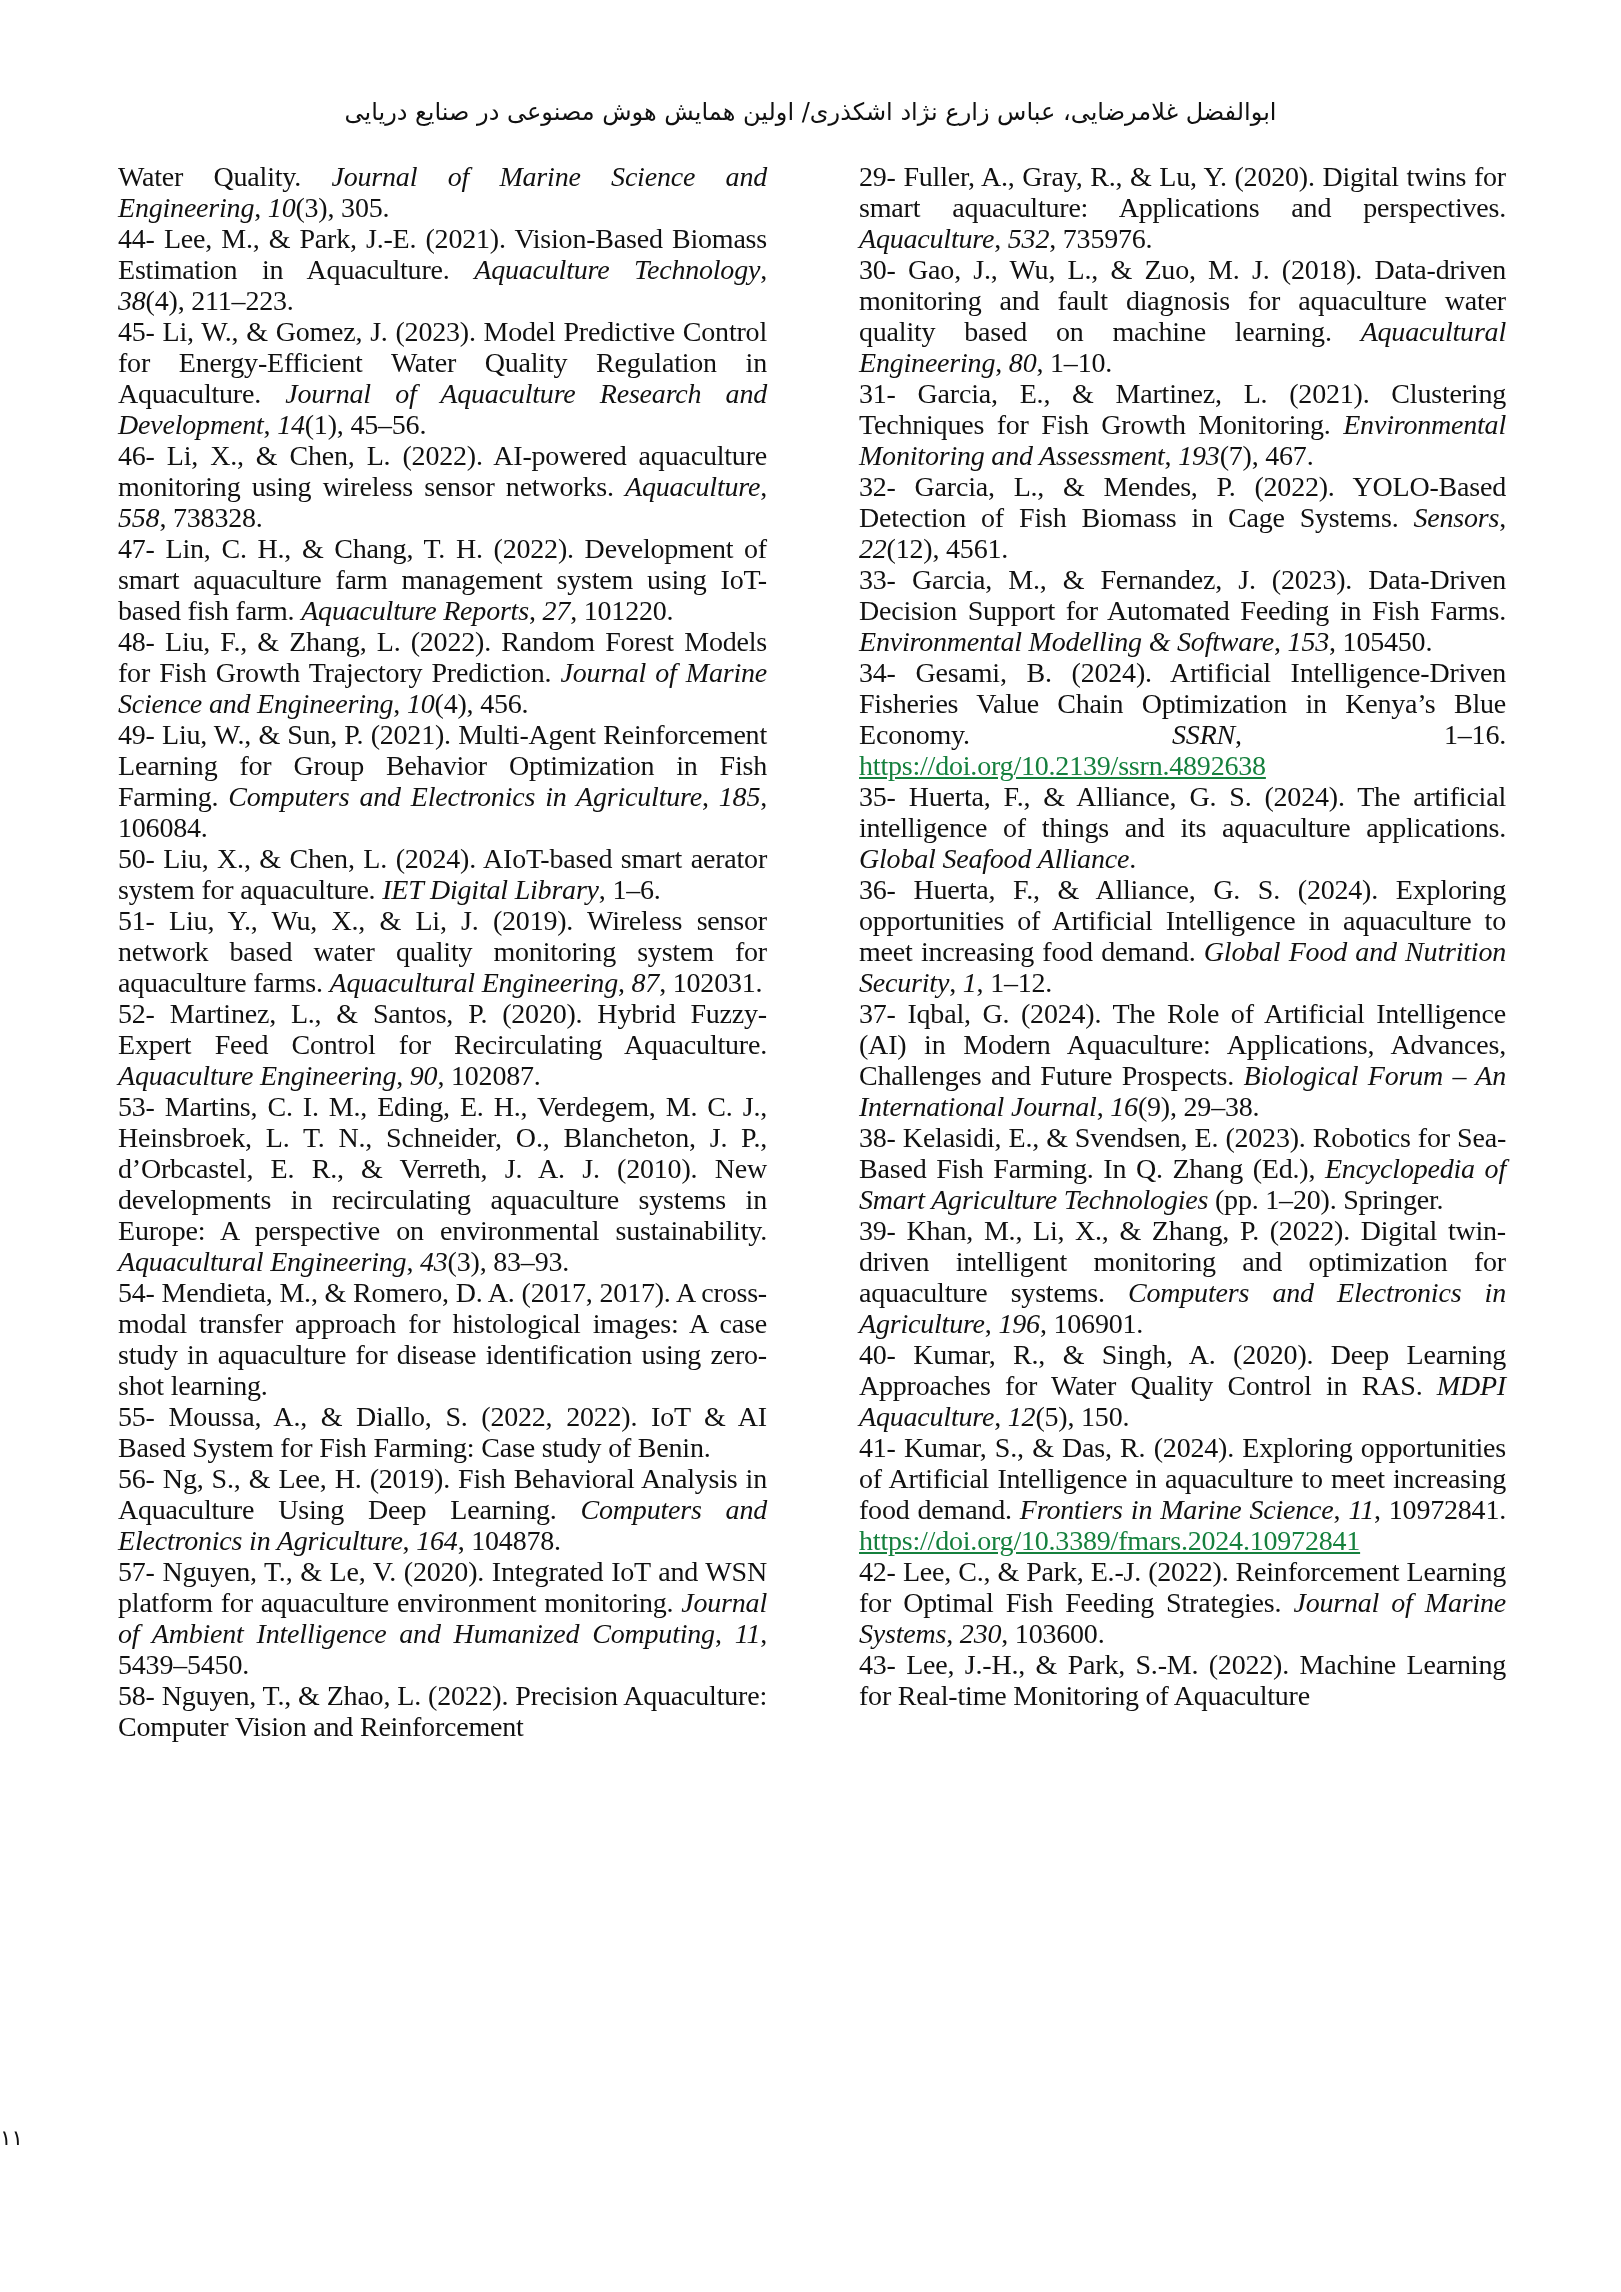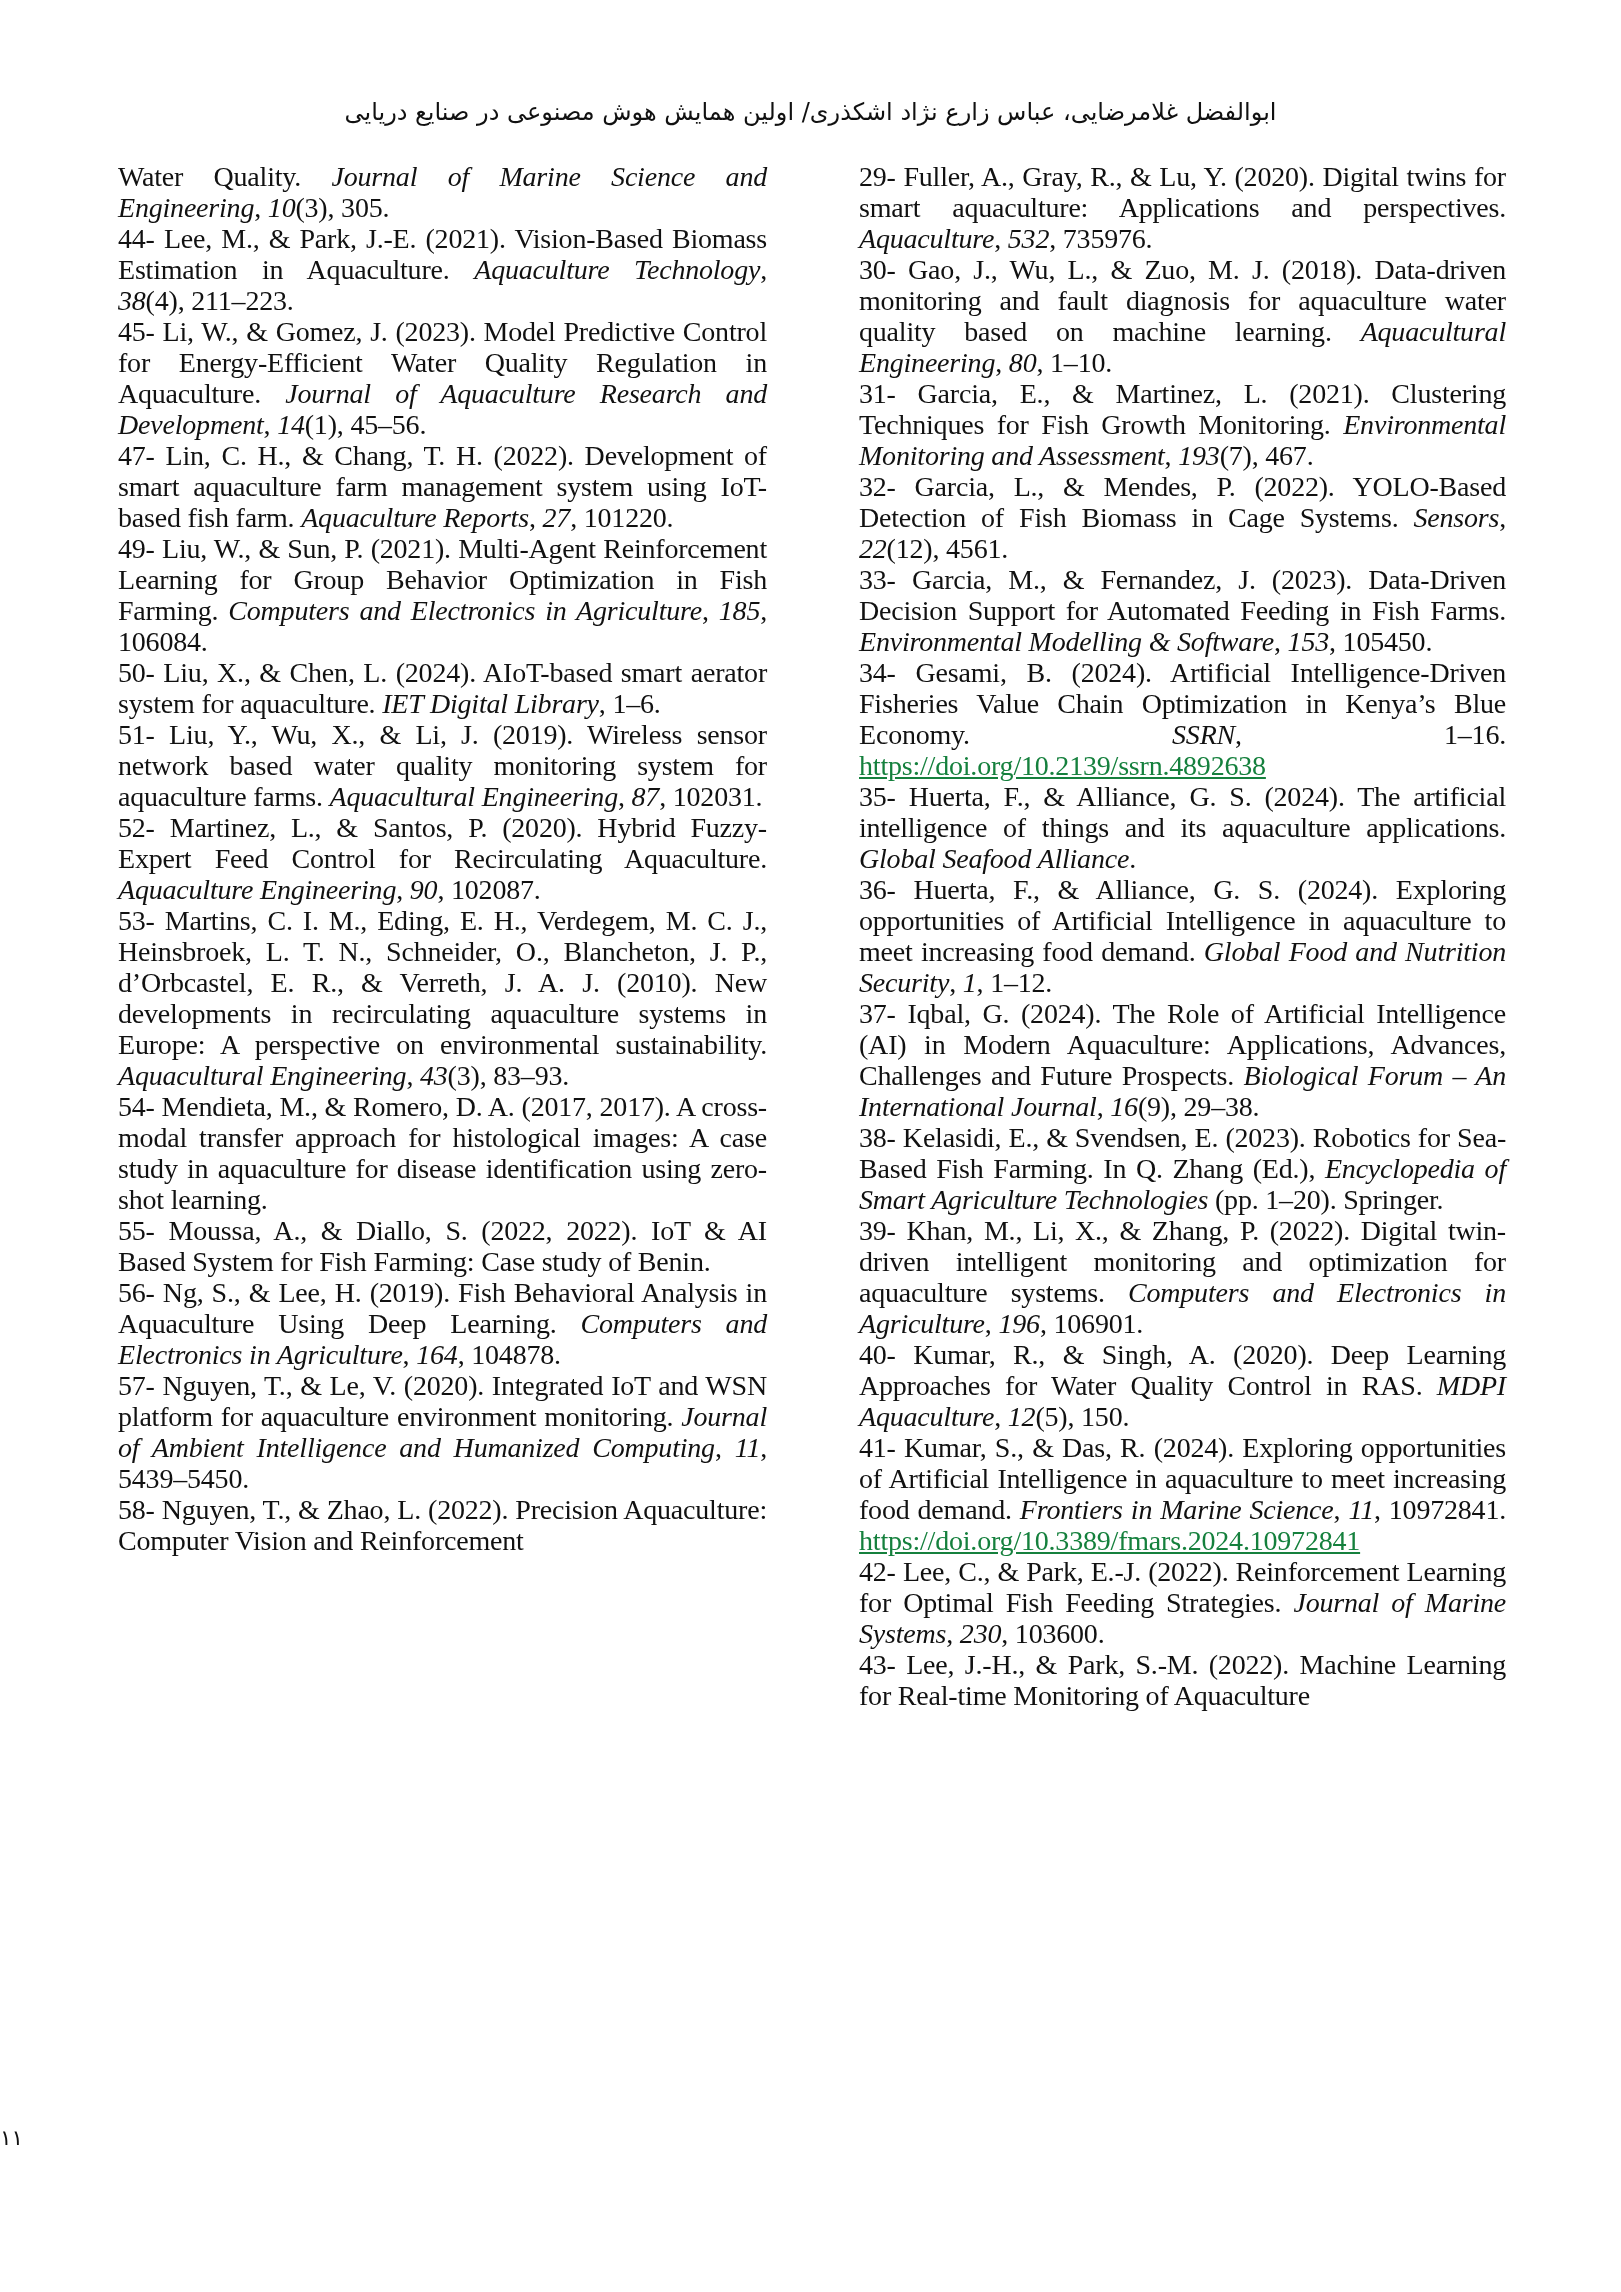--- a/index.html
+++ b/index.html
@@ -19,21 +19,23 @@
 </style>
 </head>
 <body>
 
 <div class="header">ابوالفضل غلامرضایی، عباس زارع نژاد اشکذری/ اولین همایش هوش مصنوعی در صنایع دریایی</div>
 
 <div class="col col-left" id="col-left">
     <p class="ref"><span>Water Quality. </span><i>Journal of Marine Science and Engineering</i><span>, </span><i>10</i><span>(3), 305.</span></p>
     <p class="ref"><span>44- Lee, M., &amp; Park, J.-E. (2021). Vision-Based Biomass Estimation in Aquaculture. </span><i>Aquaculture Technology</i><span>, </span><i>38</i><span>(4), 211–223.</span></p>
     <p class="ref"><span>45- Li, W., &amp; Gomez, J. (2023). Model Predictive Control for Energy-Efficient Water Quality Regulation in Aquaculture. </span><i>Journal of Aquaculture Research and Development</i><span>, </span><i>14</i><span>(1), 45–56.</span></p>
+    <p class="ref"><span>46- Li, X., &amp; Chen, L. (2022). AI-powered aquaculture monitoring using wireless sensor networks. </span><i>Aquaculture</i><span>, </span><i>558</i><span>, 738328.</span></p>
     <p class="ref"><span>47- Lin, C. H., &amp; Chang, T. H. (2022). Development of smart aquaculture farm management system using IoT-based fish farm. </span><i>Aquaculture Reports</i><span>, </span><i>27</i><span>, 101220.</span></p>
+    <p class="ref"><span>48- Liu, F., &amp; Zhang, L. (2022). Random Forest Models for Fish Growth Trajectory Prediction. </span><i>Journal of Marine Science and Engineering</i><span>, </span><i>10</i><span>(4), 456.</span></p>
     <p class="ref"><span>49- Liu, W., &amp; Sun, P. (2021). Multi-Agent Reinforcement Learning for Group Behavior Optimization in Fish Farming. </span><i>Computers and Electronics in Agriculture</i><span>, </span><i>185</i><span>, 106084.</span></p>
     <p class="ref"><span>50- Liu, X., &amp; Chen, L. (2024). AIoT-based smart aerator system for aquaculture. </span><i>IET Digital Library</i><span>, 1–6.</span></p>
     <p class="ref"><span>51- Liu, Y., Wu, X., &amp; Li, J. (2019). Wireless sensor network based water quality monitoring system for aquaculture farms. </span><i>Aquacultural Engineering</i><span>, </span><i>87</i><span>, 102031.</span></p>
     <p class="ref"><span>52- Martinez, L., &amp; Santos, P. (2020). Hybrid Fuzzy-Expert Feed Control for Recirculating Aquaculture. </span><i>Aquaculture Engineering</i><span>, </span><i>90</i><span>, 102087.</span></p>
     <p class="ref"><span>53- Martins, C. I. M., Eding, E. H., Verdegem, M. C. J., Heinsbroek, L. T. N., Schneider, O., Blancheton, J. P., d’Orbcastel, E. R., &amp; Verreth, J. A. J. (2010). New developments in recirculating aquaculture systems in Europe: A perspective on environmental sustainability. </span><i>Aquacultural Engineering</i><span>, </span><i>43</i><span>(3), 83–93.</span></p>
     <p class="ref"><span>54- Mendieta, M., &amp; Romero, D. A. (2017, 2017). A cross-modal transfer approach for histological images: A case study in aquaculture for disease identification using zero-shot learning.</span></p>
     <p class="ref"><span>55- Moussa, A., &amp; Diallo, S. (2022, 2022). IoT &amp; AI Based System for Fish Farming: Case study of Benin.</span></p>
     <p class="ref"><span>56- Ng, S., &amp; Lee, H. (2019). Fish Behavioral Analysis in Aquaculture Using Deep Learning. </span><i>Computers and Electronics in Agriculture</i><span>, </span><i>164</i><span>, 104878.</span></p>
     <p class="ref"><span>57- Nguyen, T., &amp; Le, V. (2020). Integrated IoT and WSN platform for aquaculture environment monitoring. </span><i>Journal of Ambient Intelligence and Humanized Computing</i><span>, </span><i>11</i><span>, 5439–5450.</span></p>
     <p class="ref"><span>58- Nguyen, T., &amp; Zhao, L. (2022). Precision Aquaculture: Computer Vision and Reinforcement</span></p>

